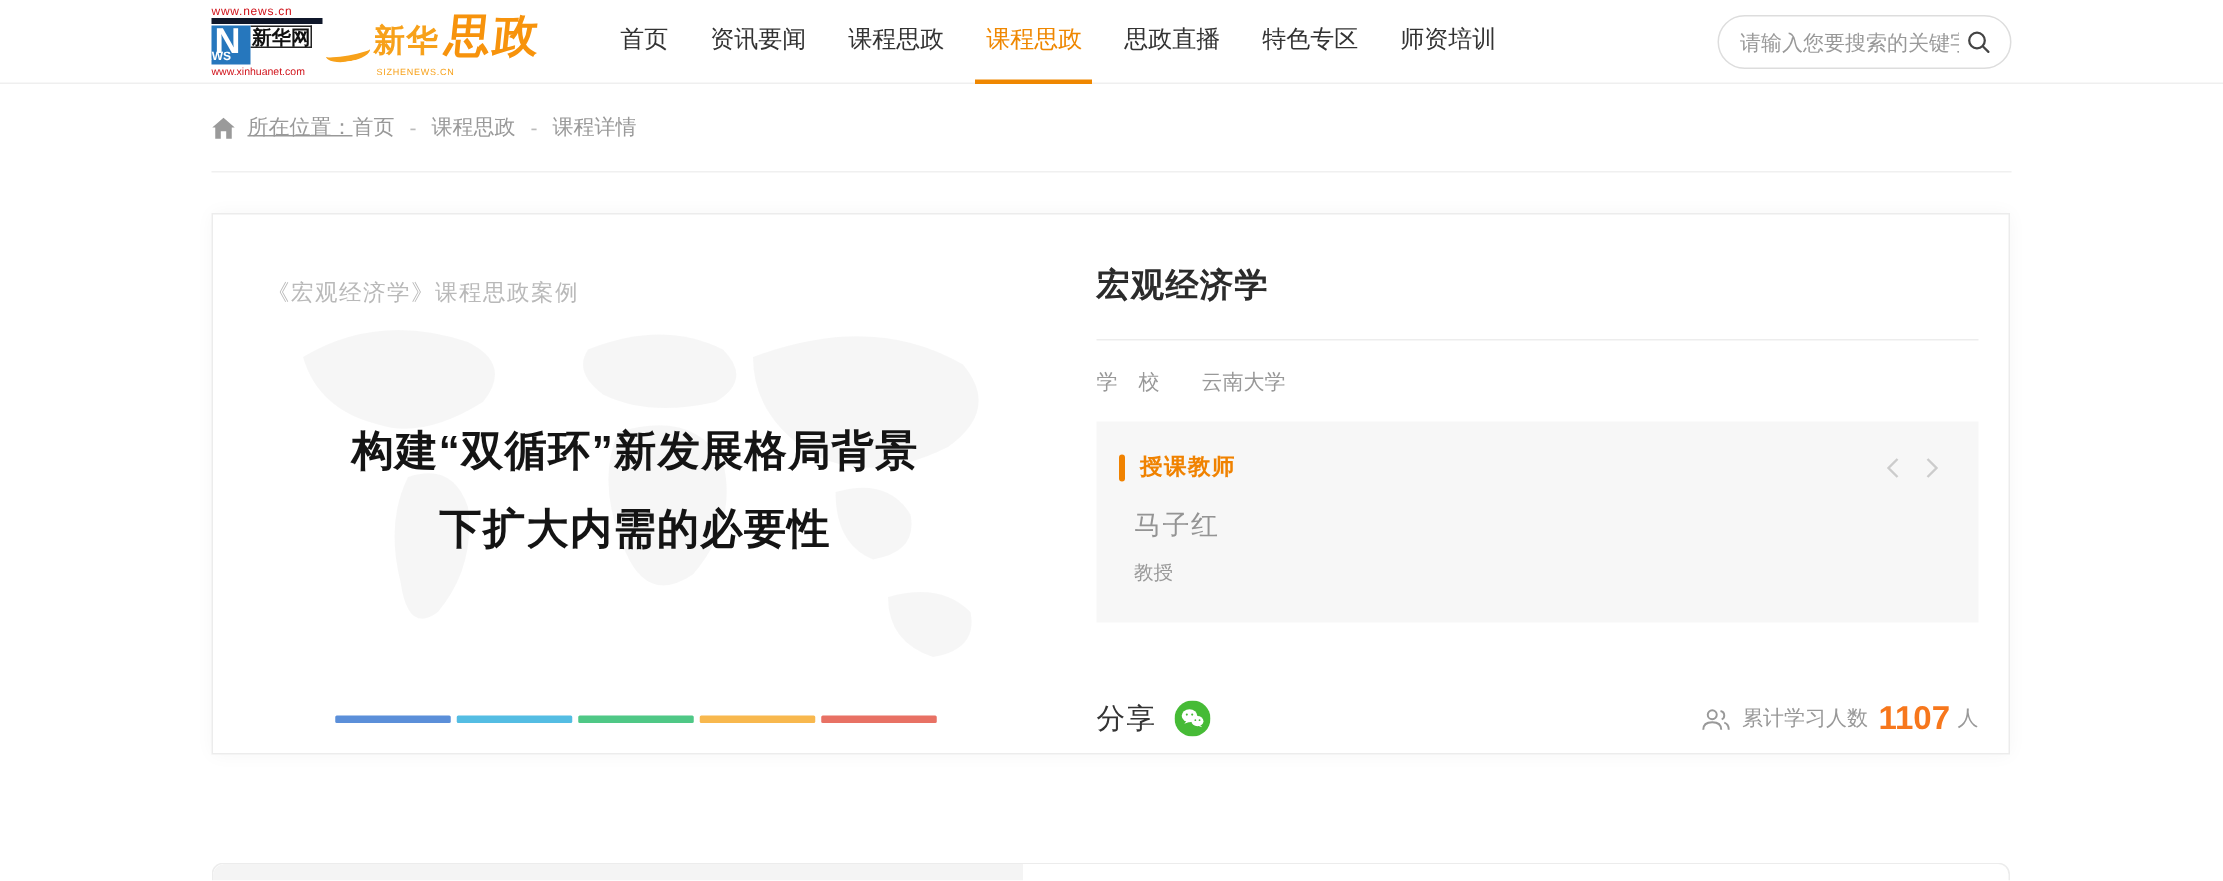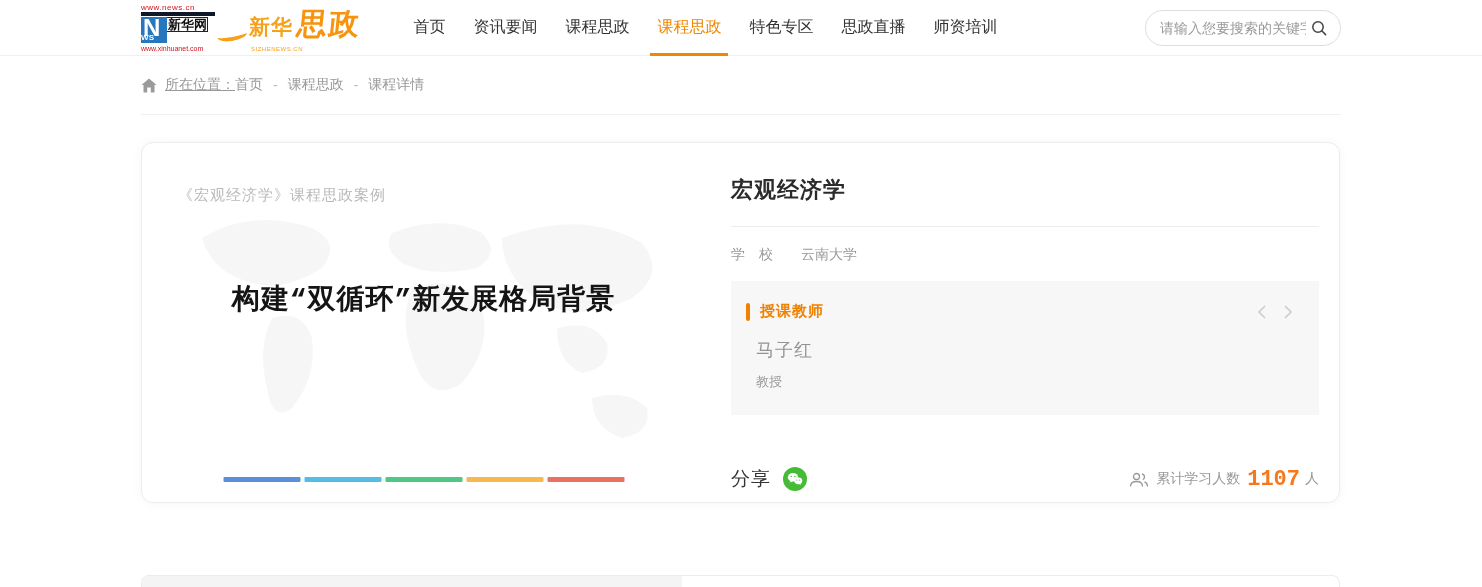--- a/index.html
+++ b/index.html
@@ -40,21 +40,21 @@
 
   
   .breadcrumb-row { display:flex; align-items:center; height:59px; border-bottom:1px solid #f0f0f0; font-size:14px; color:#999; }
   .home-icon { display:flex; margin-right:8px; }
   .crumb { color:#999; cursor:pointer; }
   .crumb-sep { margin:0 10px; color:#bbb; }
   .crumb-prefix { color:#999;text-decoration:underline; }
 
   
   .card { display:flex; width:1199px; height:361px; margin-top:27px; background:#fff;
-          border:1px solid #ececec; border-radius:12px; box-shadow:0 0 12px rgba(0,0,0,.04);font-family:Liberation Mono, monospace; }
+          border:1px solid #ececec; border-radius:0; box-shadow:0 0 12px rgba(0,0,0,.04); }
   .cover { position:relative; width:563px; padding:43px 26px 0 26px; overflow:hidden; }
   .world-map { position:absolute; left:20px; top:55px; width:520px; height:270px; opacity:.55; }
   .case-label { position:relative; z-index:1; color:#b9b9b9; font-size:15px; margin-left:10px; letter-spacing:1px; }
   .cover-title { position:relative; z-index:1; margin-top:70px; text-align:center; color:#141414;
                  font-size:28px; font-weight:bold; line-height:52px; letter-spacing:1px; }
   .color-bars { position:absolute; z-index:1; left:50%; transform:translateX(-50%); bottom:20px;
                 display:flex; gap:4px; }
   .color-bars .bar { width:77px; height:5px; border-radius:1px; }
 
   .info { flex:1; padding:0 20px 0 26px; }
@@ -110,22 +110,22 @@
           <span class="brand-sizheng">思政</span>
           <div class="brand-domain">SIZHENEWS.CN</div>
         </div>
       </div>
 
       <div class="nav">
         <div class="nav-item"><span>首页</span></div>
         <div class="nav-item"><span>资讯要闻</span></div>
         <div class="nav-item"><span>课程思政</span></div>
         <div class="nav-item active"><span>课程思政</span><div class="nav-indicator"></div></div>
+        <div class="nav-item"><span>思政直播</span></div>
         <div class="nav-item"><span>特色专区</span></div>
-        <div class="nav-item"><span>思政直播</span></div>
         <div class="nav-item"><span>师资培训</span></div>
       </div>
 
       <div class="search-wrap">
         <div class="search-pill">
           <input type="text" placeholder="请输入您要搜索的关键字" style="">
           <span class="search-icon">
             <svg width="18" height="18" viewBox="0 0 18 18">
                 <circle cx="8" cy="8" r="5.2" fill="none" stroke="#444" stroke-width="1.5"></circle>
                 <line x1="12" y1="12" x2="15.6" y2="15.6" stroke="#444" stroke-width="1.5" stroke-linecap="round"></line>
@@ -161,20 +161,21 @@
             <path d="M230 35 Q280 15 320 35 Q340 55 315 70 Q270 80 240 65 Q220 50 230 35 Z"></path>
             <path d="M250 90 Q300 75 320 110 Q330 150 300 185 Q270 205 255 170 Q235 125 250 90 Z"></path>
             <path d="M340 40 Q420 10 480 45 Q505 75 470 100 Q420 125 380 105 Q340 80 340 40 Z"></path>
             <path d="M395 130 Q430 120 445 145 Q450 170 420 175 Q395 165 395 130 Z"></path>
             <path d="M430 200 Q465 190 485 210 Q490 235 460 240 Q430 230 430 200 Z"></path>
           </g>
         </svg>
         <div class="case-label">《宏观经济学》课程思政案例</div>
         <div class="cover-title">
           <div>构建“双循环”新发展格局背景</div>
+          <div>下扩大内需的必要性</div>
         </div>
         <div class="color-bars">
             <div class="bar" style="background: rgb(91, 143, 217);"></div>
             <div class="bar" style="background: rgb(84, 189, 227);"></div>
             <div class="bar" style="background: rgb(79, 200, 134);"></div>
             <div class="bar" style="background: rgb(248, 184, 78);"></div>
             <div class="bar" style="background: rgb(232, 113, 100);"></div>
           </div>
       </div>
 

